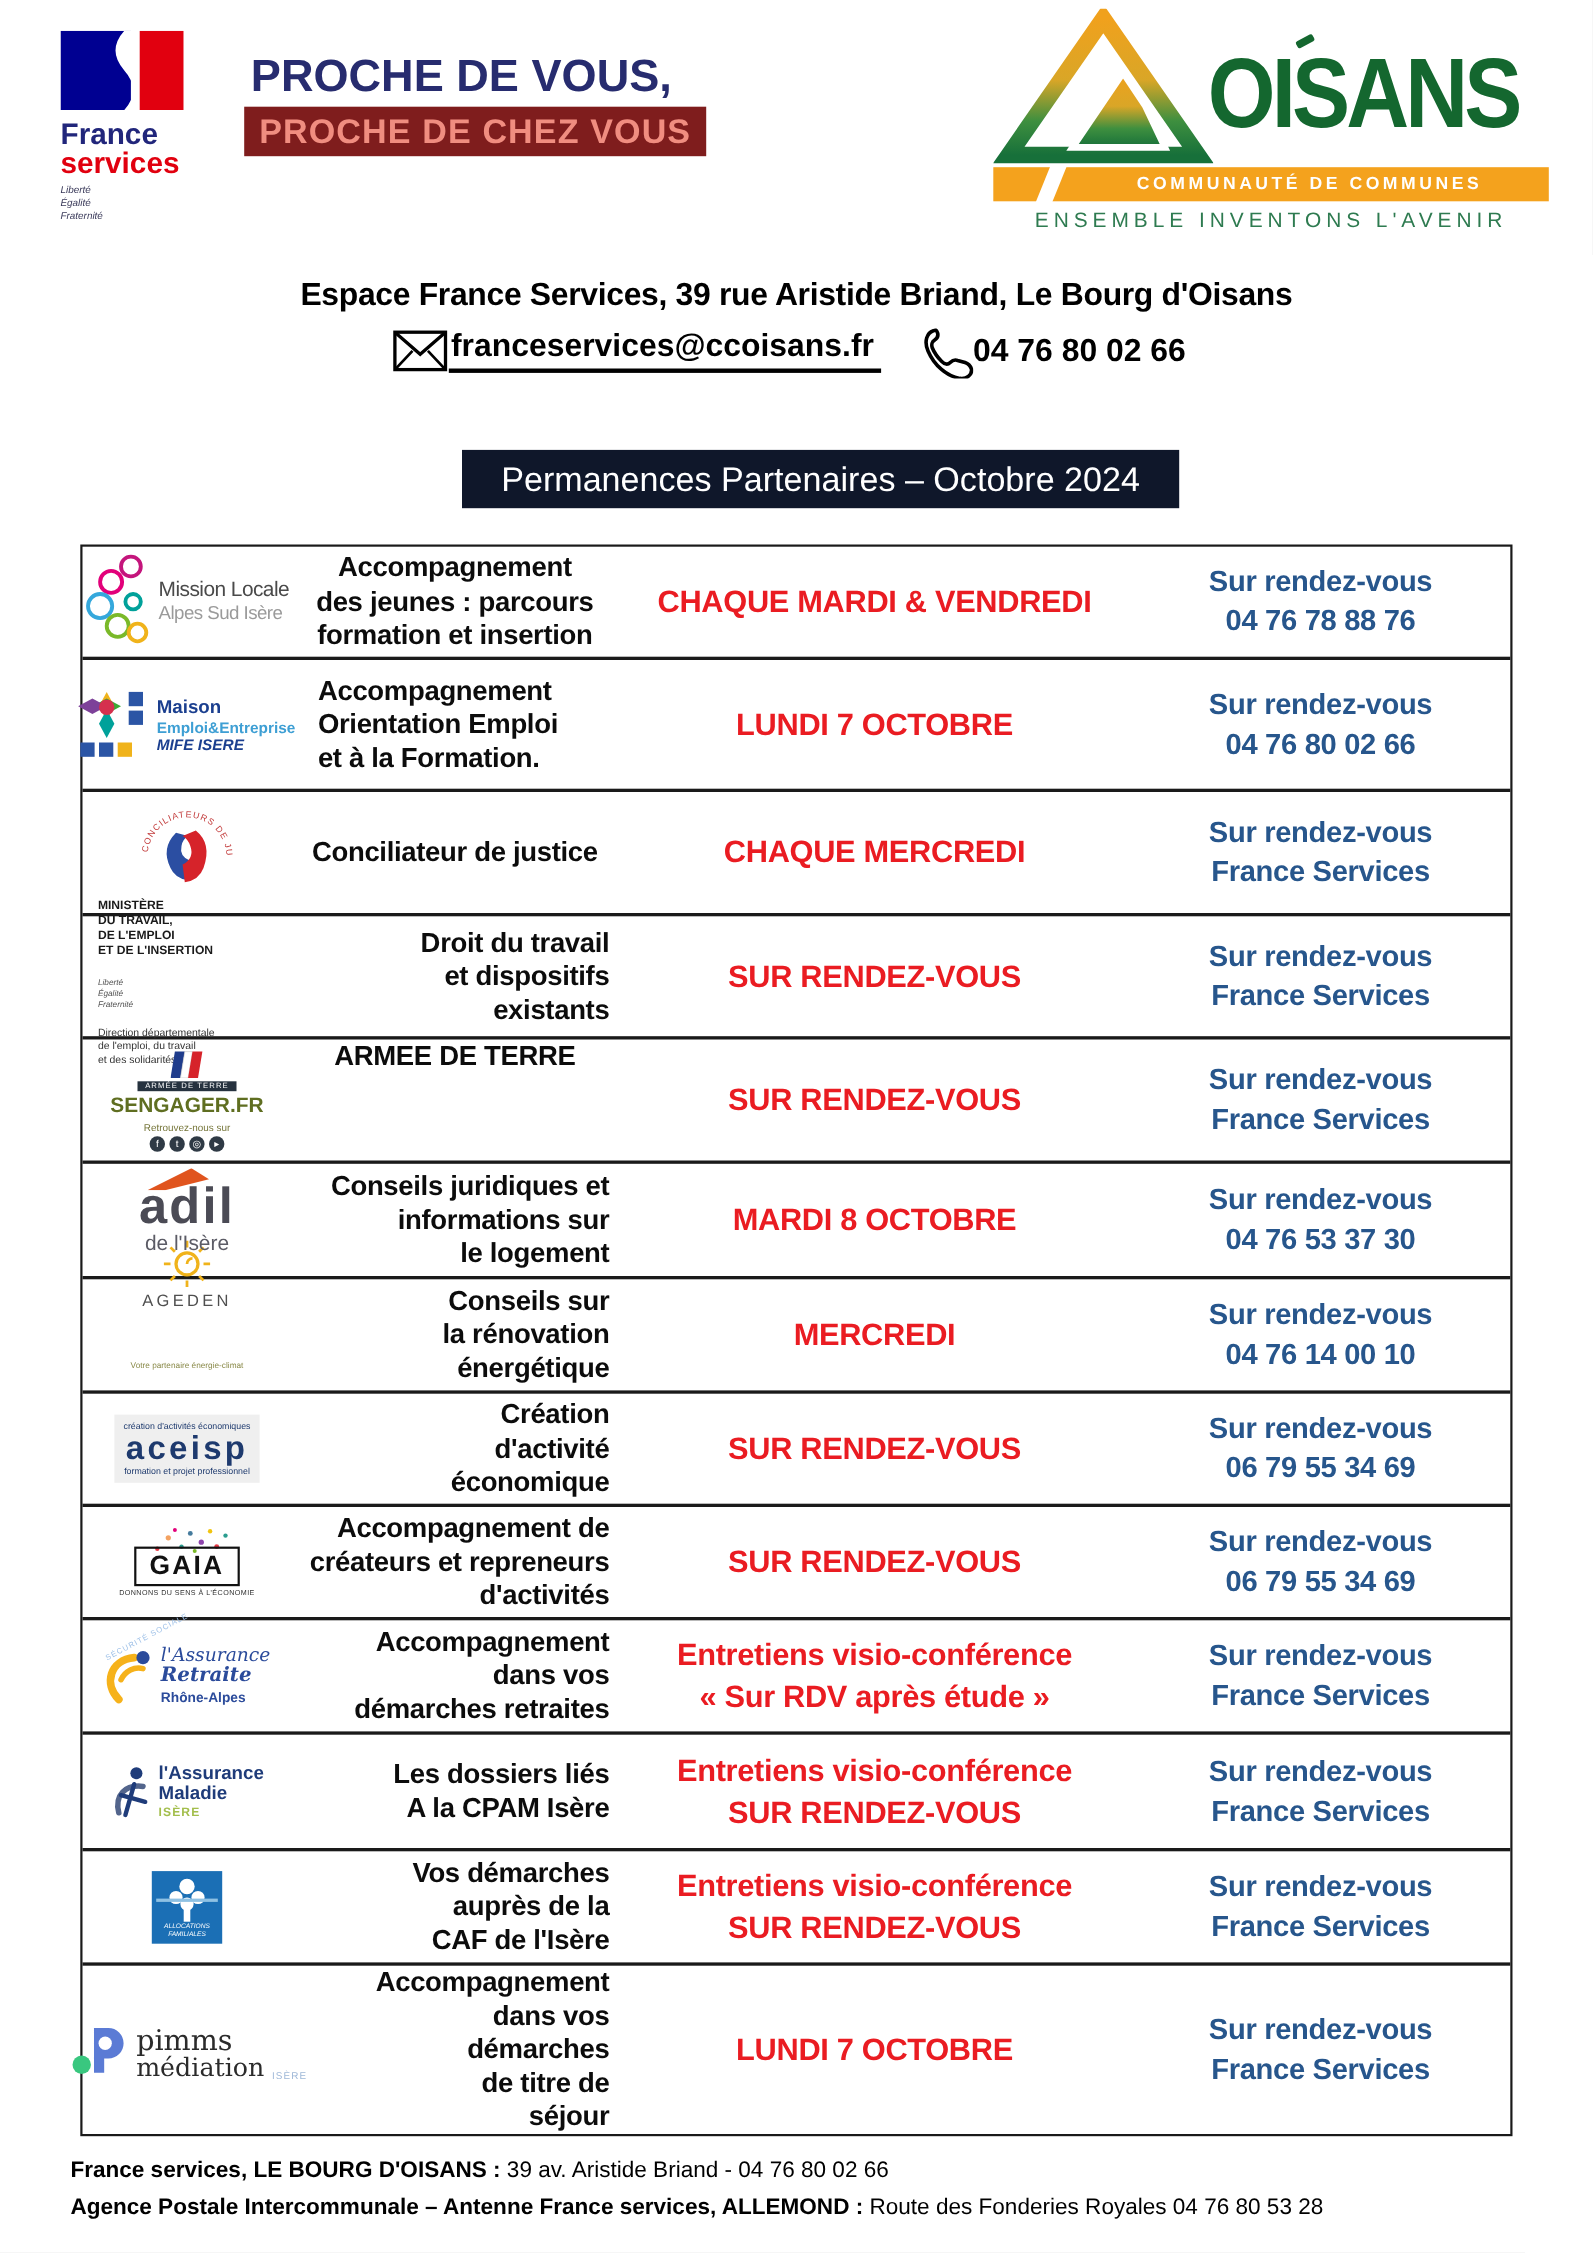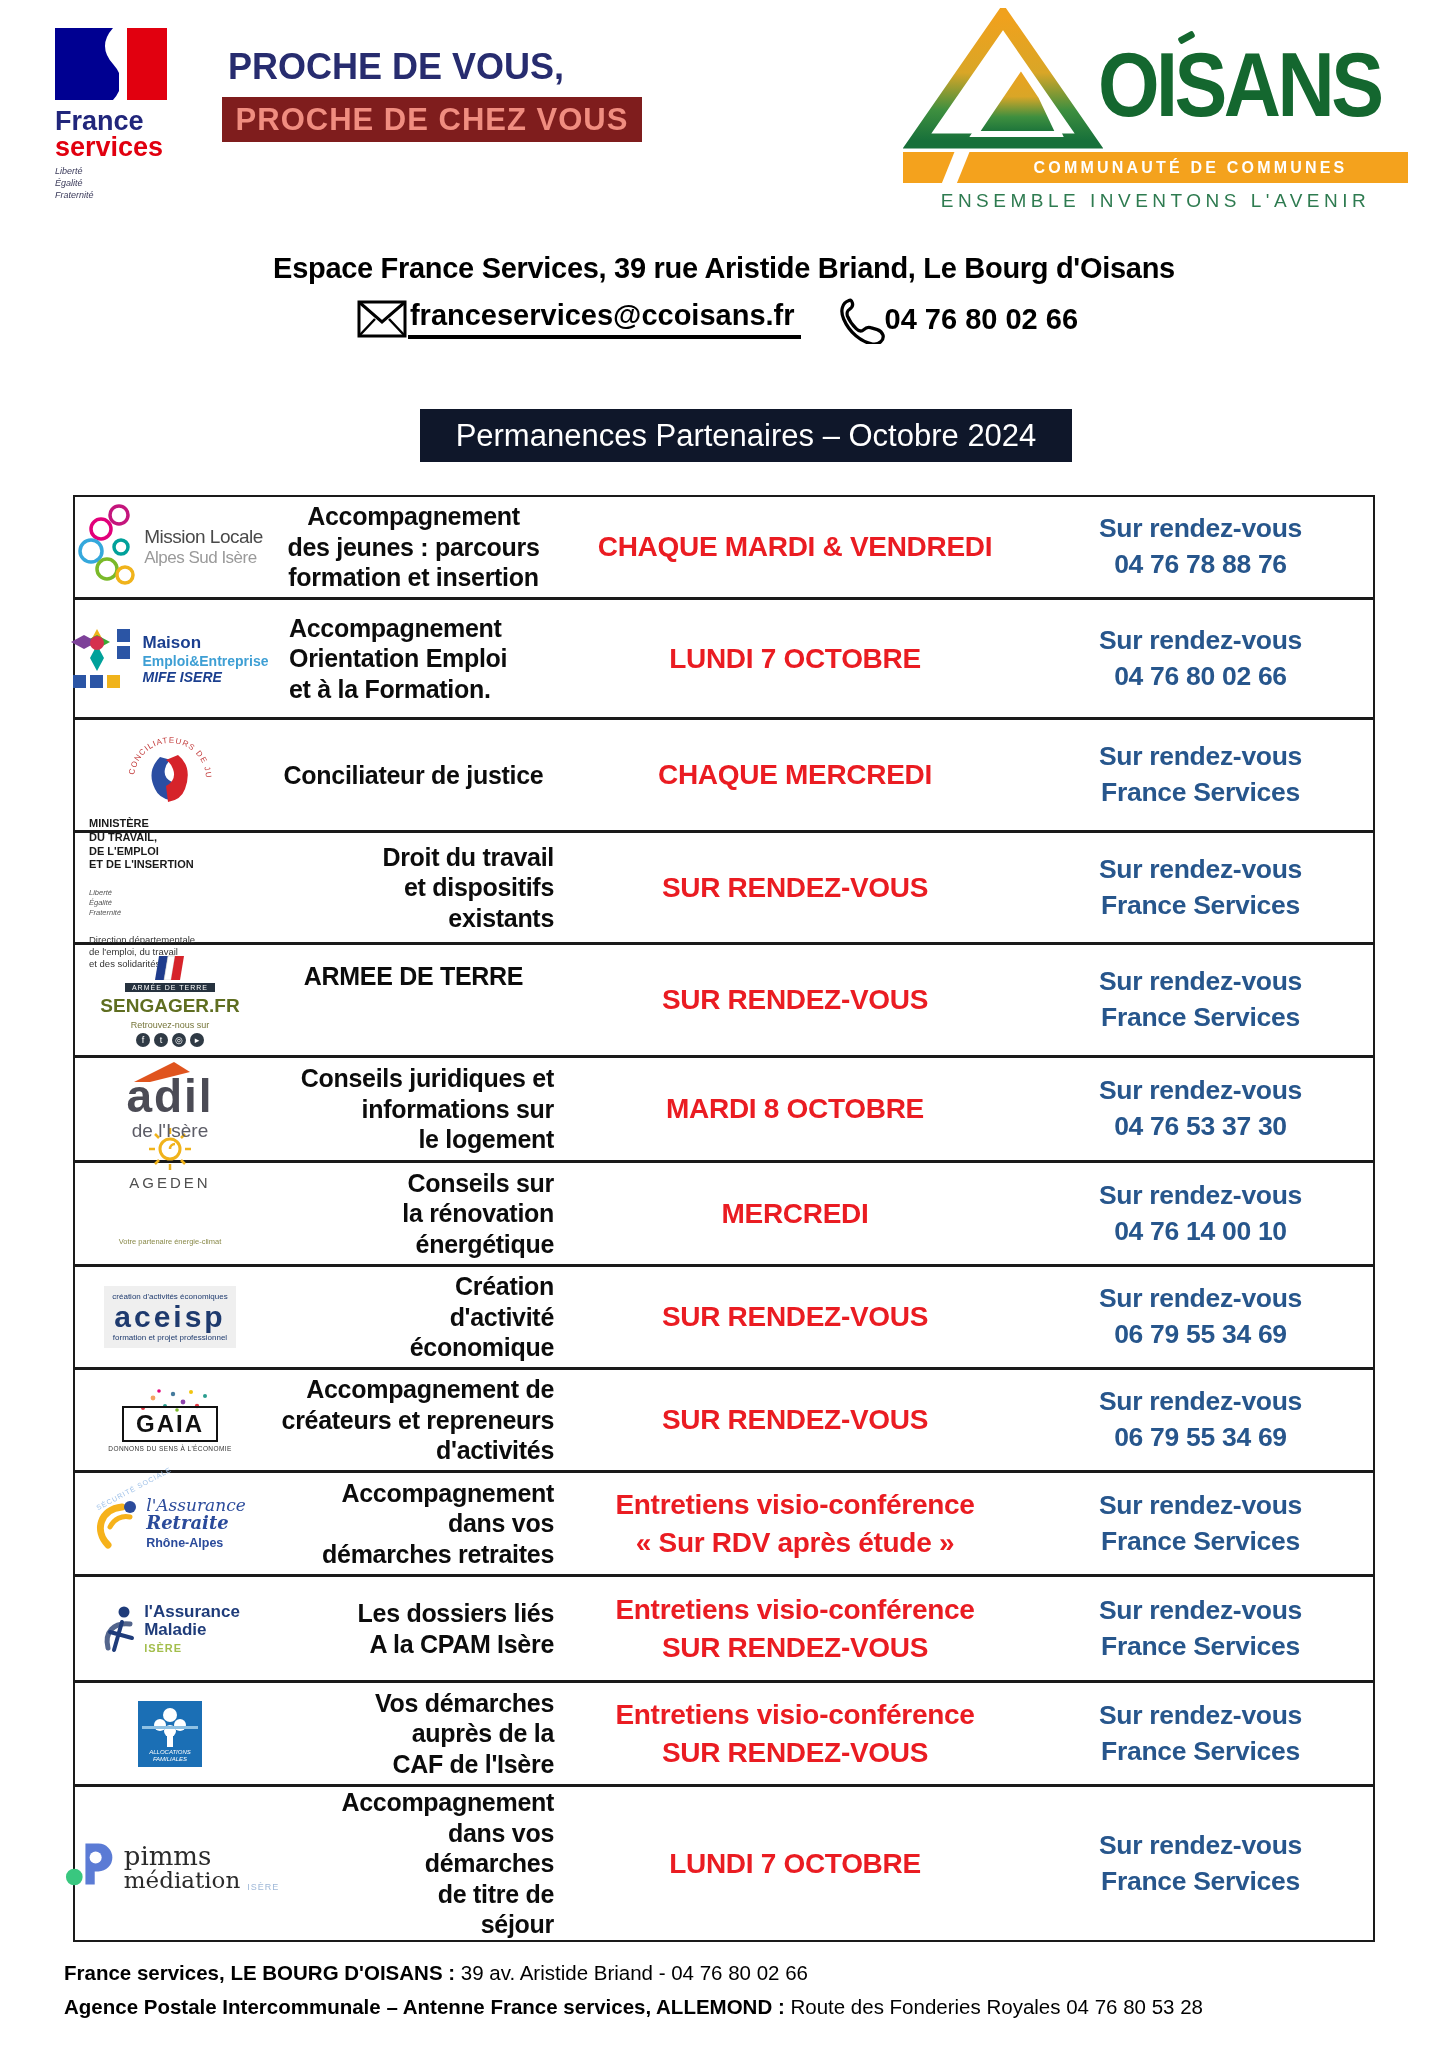--- a/index.html
+++ b/index.html
@@ -6,21 +6,21 @@
   html,body { background:#e8e8e8; }
   .page { position:relative; width:1448px; height:2048px; background:#ffffff;
           font-family:"Liberation Sans", sans-serif; margin:0 auto; overflow:hidden; }
 
   
   .fs-logo { position:absolute; left:55px; top:28px; width:130px; }
   .fs-name { font-size:27px; font-weight:bold; line-height:0.95; color:#21267B; margin-top:5px; }
   .fs-name2 { font-size:27px; font-weight:bold; line-height:0.95; color:#E1000F; }
   .fs-motto { font-size:9px; font-style:italic; color:#3a3a5a; margin-top:6px; white-space:pre-line; line-height:1.3; }
 
-  .tag1 { position:absolute; left:228px; top:46px; font-size:36px; font-weight:bold; color:#272C6F; }
+  .tag1 { position:absolute; left:228px; top:46px; font-size:41px; font-weight:bold; color:#272C6F; }
   .tag2 { position:absolute; left:222px; top:97px; width:420px; height:45px; background:#7f1d1d;
           color:#F08D80; display:flex; align-items:center; justify-content:center;
           font-size:31px; font-weight:bold; letter-spacing:1px; }
 
   .oi-tri  { position:absolute; left:903px; top:8px; }
   .oi-name { position:absolute; left:1098px; top:40px; font-size:90px; font-weight:bold; color:#14672F;
              letter-spacing:-4px; line-height:1; transform:scaleX(0.88); transform-origin:left top; }
   .oi-acc  { position:absolute; left:1178px; top:34px; width:17px; height:7px; background:#14672F;
              transform:rotate(-28deg); border-radius:2px; }
   .oi-band { position:absolute; left:903px; top:152px; width:505px; height:31px; background:#F4A21D;
@@ -50,21 +50,21 @@
   .c-logo { width:190px; align-items:center; }
   .c-desc { width:297px; font-size:25px; font-weight:bold; color:#0c0c0c; line-height:1.22; letter-spacing:-0.3px; }
   .c-sched { width:466px; align-items:center; text-align:center; font-size:28px; font-weight:bold;
              color:#EA1C22; line-height:1.35; letter-spacing:-0.3px; }
   .c-contact { width:345px; align-items:center; text-align:center; font-size:26.5px; font-weight:bold;
              color:#27568C; line-height:1.35; letter-spacing:-0.3px; }
   .pre { white-space:pre-line; }
   .al-c { align-items:center; text-align:center; }
   .al-r { align-items:flex-end; text-align:right; padding-right:8px; }
   .al-l { align-items:flex-start; text-align:left; padding-left:24px; }
-  .v-top { justify-content:flex-start; padding-top:16px; }
+  .v-top { justify-content:flex-start; }
 
   
   .ml-wrap { display:flex; align-items:center; gap:5px; }
   .ml-t1 { font-size:19px; color:#4a4a4a; letter-spacing:-0.5px; }
   .ml-t2 { font-size:17px; color:#9a9a9a; letter-spacing:-0.5px; }
 
   .mife-wrap { display:flex; align-items:center; gap:7px; }
   .mife-t1 { font-size:17px; font-weight:bold; color:#1B3F8F; }
   .mife-t2 { font-size:14px; font-weight:bold; color:#3E9FD4; }
   .mife-t3 { font-size:14px; font-weight:bold; font-style:italic; color:#1B3F8F; }

